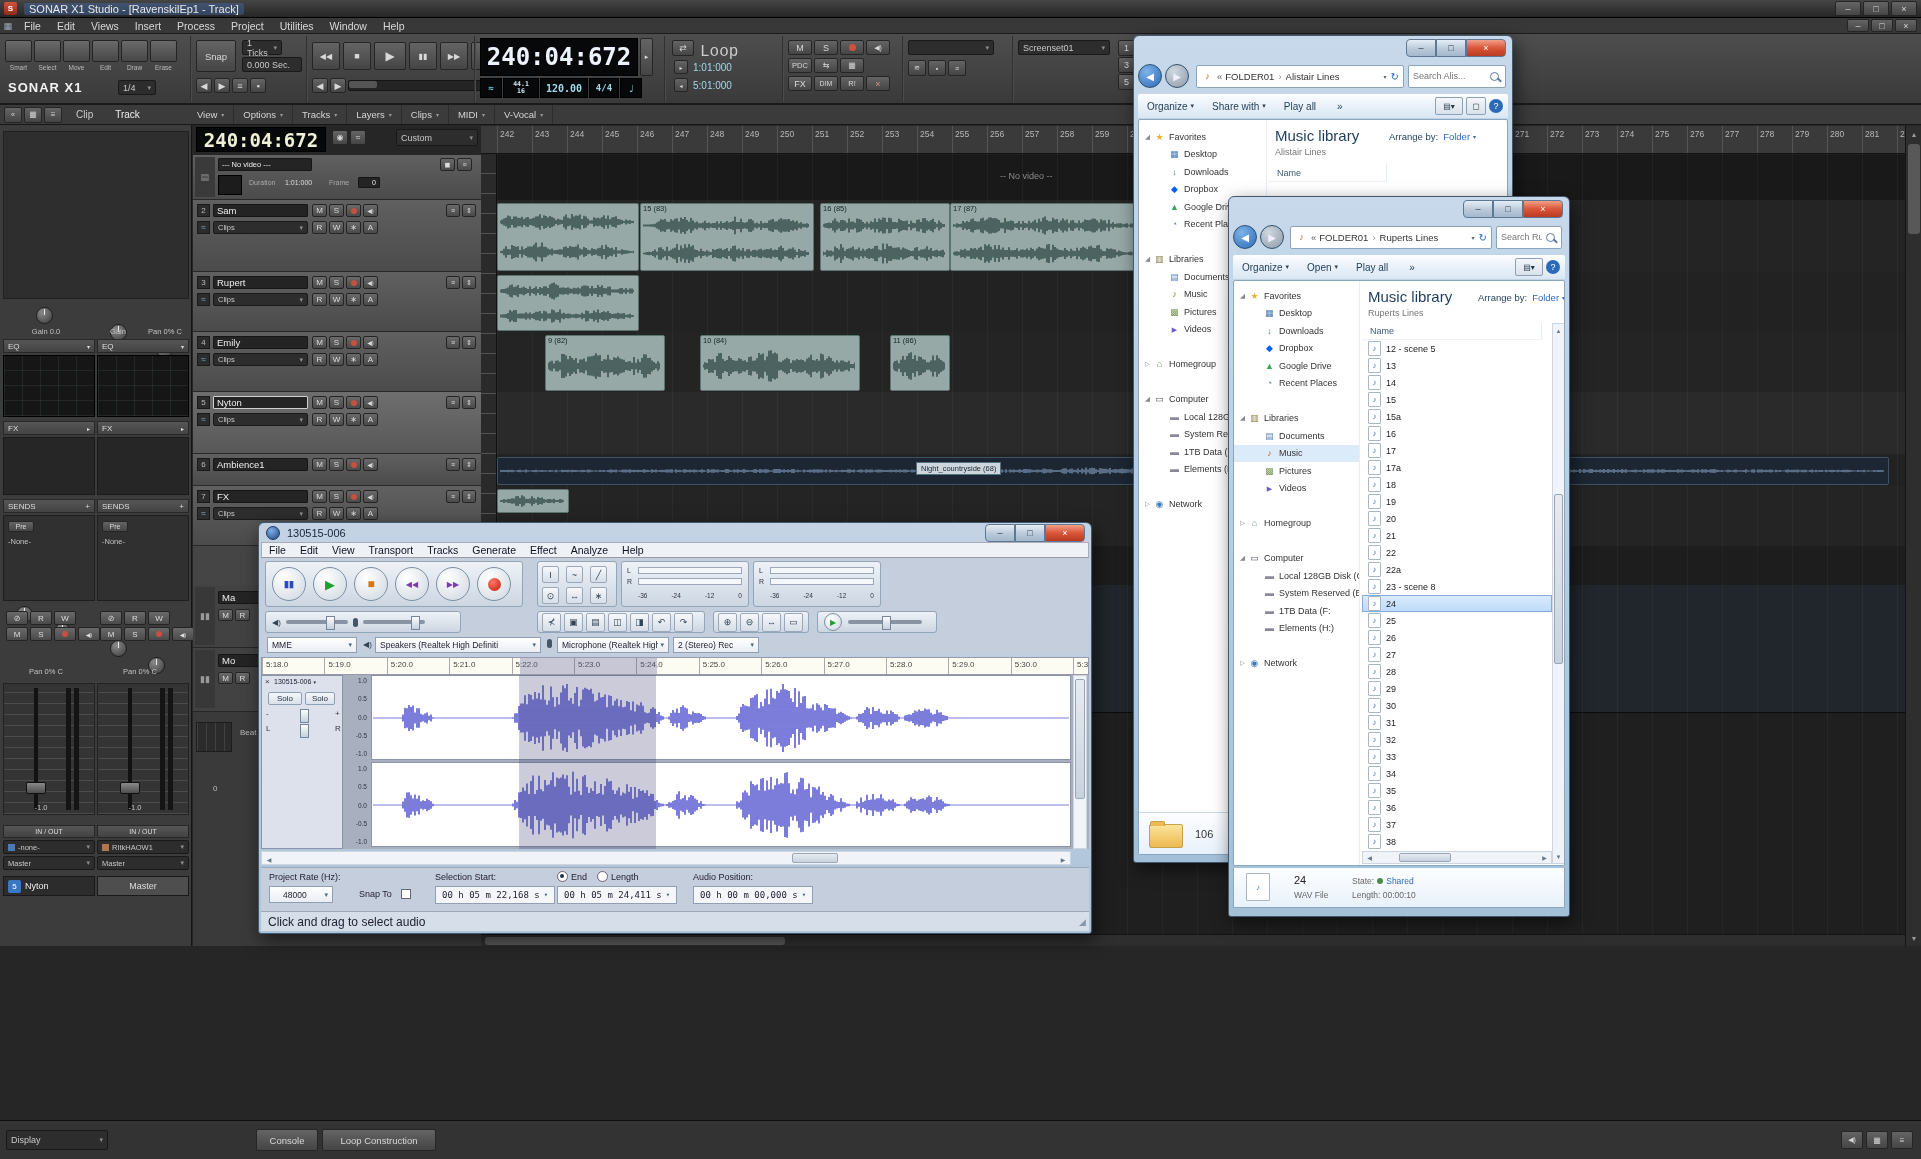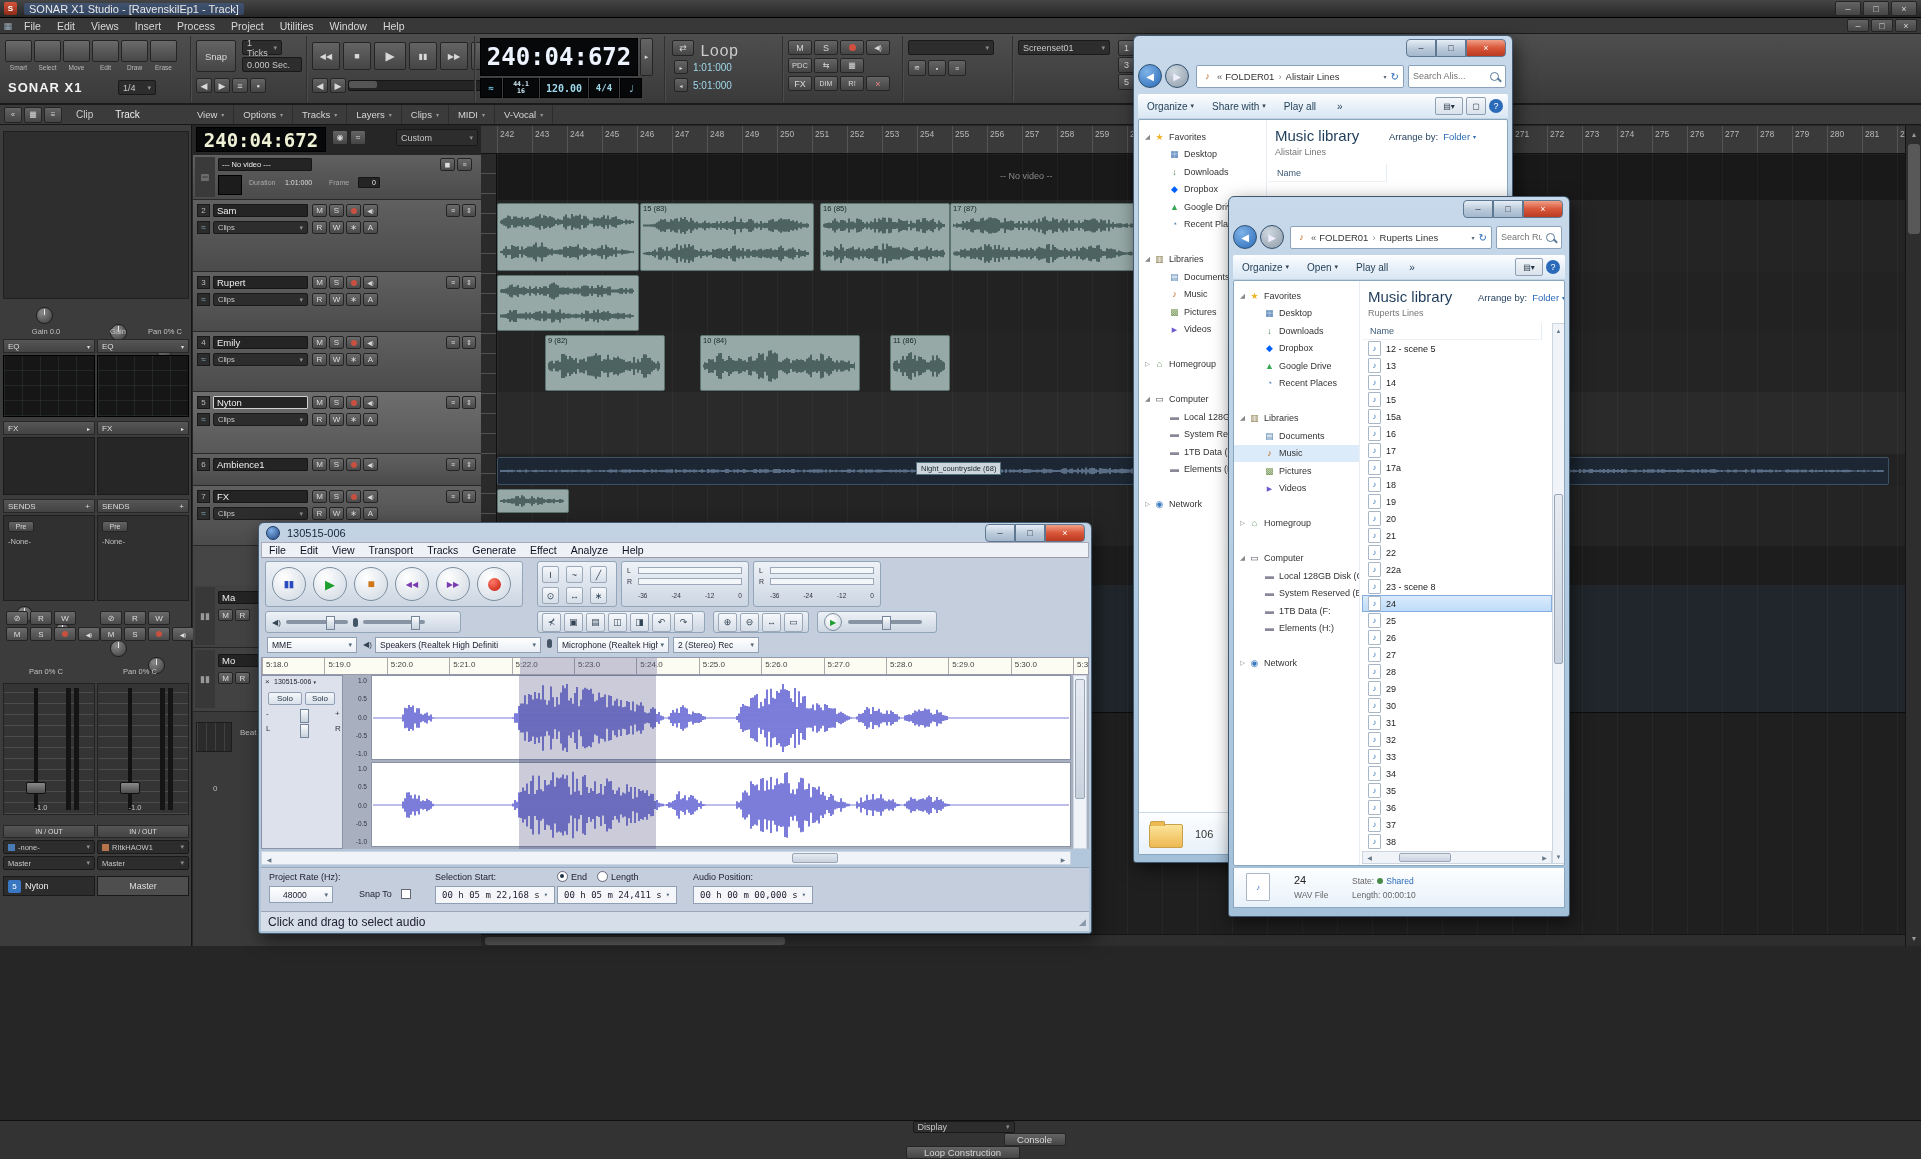--- a/index.html
+++ b/index.html
@@ -720,21 +720,21 @@
         <i class="a" style="left:4px;top:2px;width:300px;height:8px;background:#585858;border-radius:3px;"></i>
       </div>
     </div>
 
     <div class="a" style="left:1905px;top:126px;width:16px;height:820px;background:#2e2e2e;border-left:1px solid #141414;">
       <i class="a fc" style="left:2px;top:2px;width:12px;height:12px;color:#999;font-size:7px;font-style:normal;">▲</i>
       <i class="a" style="left:2px;top:18px;width:12px;height:90px;background:#585858;border-radius:3px;"></i>
       <i class="a fc" style="left:2px;top:806px;width:12px;height:12px;color:#999;font-size:7px;font-style:normal;">▼</i>
     </div>
 
-    <div class="a f" style="left:0;top:1120px;width:1921px;height:39px;background:#333;border-top:1px solid #101010;flex-direction:column;">
+    <div class="a f" style="left:0;top:1120px;width:1921px;height:39px;background:#333;border-top:1px solid #101010;">
       <span class="dd" style="width:92px;height:18px;margin-left:6px;">Display</span>
       <span class="db fc" style="width:60px;height:20px;margin-left:148px;font-size:9.5px;">Console</span>
       <span class="db fc" style="width:112px;height:20px;margin-left:4px;font-size:9.5px;">Loop Construction</span>
       <span style="flex:1"></span>
       <span class="db fc" style="width:20px;height:16px;margin-right:3px;font-size:7px;">◀)</span>
       <span class="db fc" style="width:20px;height:16px;margin-right:3px;font-size:8px;">▦</span>
       <span class="db fc" style="width:20px;height:16px;margin-right:8px;font-size:8px;">≡</span>
     </div>
   </div>
 

